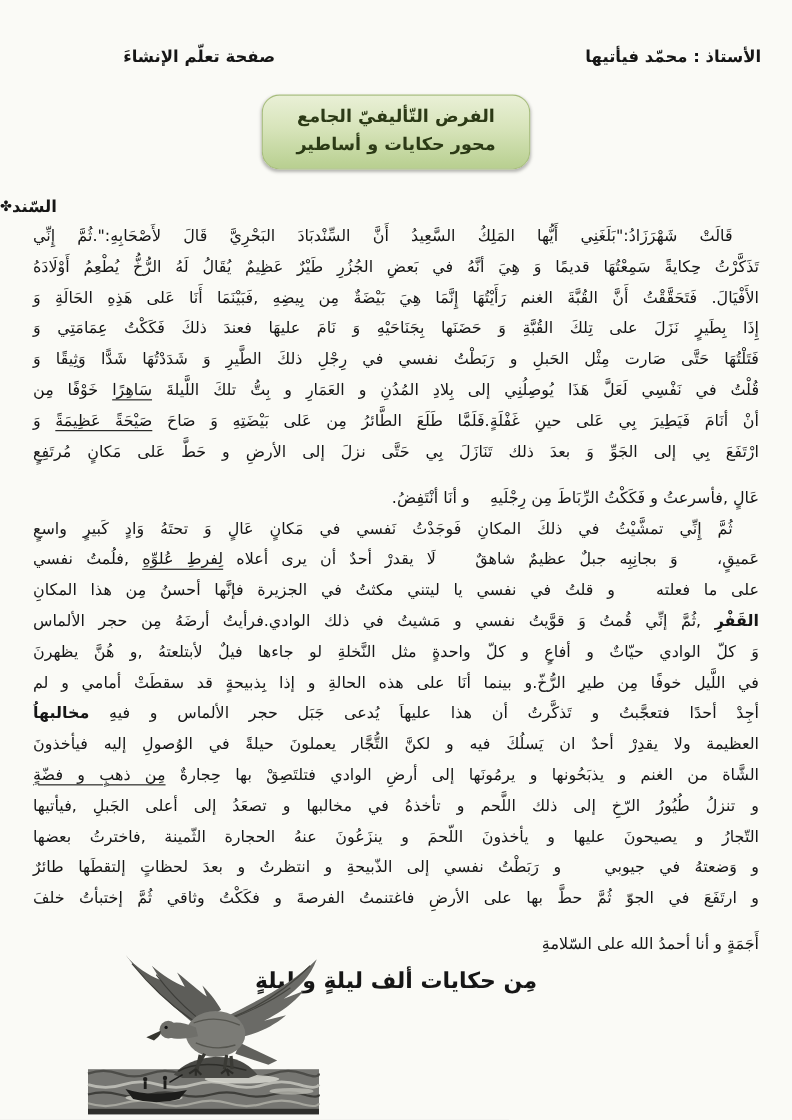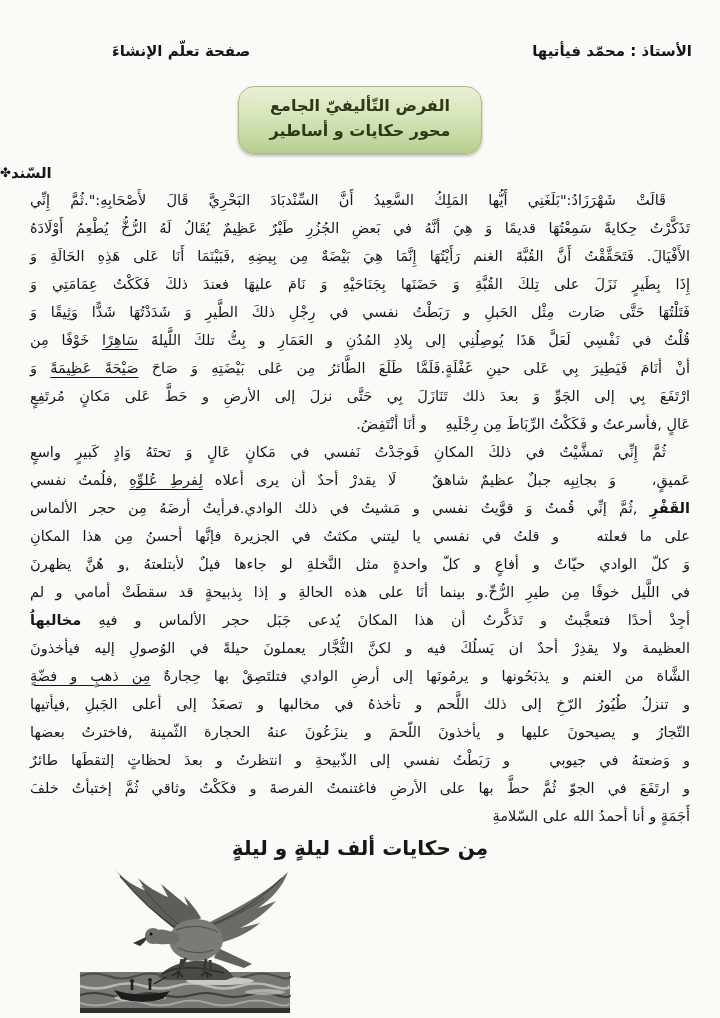--- a/index.html
+++ b/index.html
@@ -9,38 +9,38 @@
     font-family:"DejaVu Sans",sans-serif;
   }
   
   .hdr{
     display:flex;justify-content:space-between;align-items:flex-start;
     padding:42px 28px 0 112px;font-weight:bold;font-size:15px;
   }
   .hdr .t{white-space:nowrap;}
   
   .badge{
-    width:fit-content;margin:26px auto 0;padding:7px 30px 9px;
+    width:fit-content;margin:26px auto 15px;padding:7px 30px 9px;
     border-radius:16px;text-align:center;font-weight:bold;font-size:16px;
     line-height:1.55;color:#2c3a16;
     background:linear-gradient(#e9f0d6 0%,#d7e4ba 45%,#b8cf90 100%);
     border:1px solid #a7bd7d;box-shadow:0 2px 3px rgba(0,0,0,.28);
   }
   
   .section{
     padding:10px 24px 0 0;font-size:15px;font-weight:bold;text-align:left;
   }
   .section .mark{font-size:13px;vertical-align:1px;}
   
   .bodytxt{
     padding:4px 30px 0;font-size:14.5px;line-height:28px;text-align:justify;
   }
   .line{text-align:justify;text-align-last:justify;}
   .line.first{padding-right:24px;}
-  .line.plast{text-align-last:right;}
+  .line.plast{text-align-last:right;margin-top:14px;}
   .u{text-decoration:underline;text-decoration-thickness:1.4px;text-underline-offset:4px;}
   .b{font-weight:bold;}
   
   .source{
     text-align:center;font-weight:bold;font-size:20px;margin-top:6px;
   }
   
   .illus{
     position:absolute;left:50px;bottom:2px;width:340px;height:152px;
   }
@@ -69,25 +69,25 @@
       <div class="line"><span>تَذَكَّرْتُ حِكايةً سَمِعْتُهَا قديمًا وَ هِيَ أنَّهُ في بَعضِ الجُزُرِ طَيْرٌ عَظِيمٌ يُقَالُ لَهُ الرُّخُّ يُطْعِمُ أَوْلَادَهُ</span></div>
       <div class="line"><span>الأَفْيَالَ. فَتَحَقَّقْتُ أَنَّ القُبَّةَ الغنم رَأَيْتُهَا إِنَّمَا هِيَ بَيْضَةٌ مِن بِيضِهِ ,فَبَيْنَمَا أَنَا عَلى هَذِهِ الحَالَةِ وَ</span></div>
       <div class="line"><span>إِذَا بِطَيرٍ نَزَلَ على تِلكَ القُبَّةِ وَ حَضَنَها بِجَنَاحَيْهِ وَ نَامَ عليهَا فعندَ ذلكَ فَكَكْتُ عِمَامَتِي وَ</span></div>
       <div class="line"><span>فَتَلْتُهَا حَتَّى صَارت مِثْل الحَبلِ و رَبَطْتُ نفسي في رِجْلِ ذلكَ الطَّيرِ وَ شَدَدْتُهَا شَدًّا وَثِيقًا وَ</span></div>
       <div class="line"><span>قُلْتُ في نَفْسِي لَعَلَّ هَذَا يُوصِلُنِي إلى بِلادِ المُدُنِ و العَمَارِ و بِتُّ تلكَ اللَّيلةَ </span><span class="u">سَاهِرًا</span><span> خَوْفًا مِن</span></div>
       <div class="line"><span>أنْ أنَامَ فَيَطِيرَ بِي عَلى حينِ غَفْلَةٍ.فَلَمَّا طَلَعَ الطَّائرُ مِن عَلى بَيْضَتِهِ وَ صَاحَ </span><span class="u">صَيْحَةً عَظِيمَةً</span><span> وَ</span></div>
       <div class="line"><span>ارْتَفَعَ بِي إلى الجَوِّ وَ بعدَ ذلك تَنَازَلَ بِي حَتَّى نزلَ إلى الأرضِ و حَطَّ عَلى مَكانٍ مُرتَفِعٍ</span></div>
       <div class="line plast"><span>عَالٍ ,فأسرعتُ و فَكَكْتُ الرِّبَاطَ مِن رِجْلَيهِ&nbsp;&nbsp;&nbsp; و أنَا أنْتَفِضُ.</span></div>
       <div class="line first"><span>ثُمَّ إِنِّي تمشَّيْتُ في ذلكَ المكانِ فَوجَدْتُ نَفسي في مَكانٍ عَالٍ وَ تحتَهُ وَادٍ كَبيرٍ واسعٍ</span></div>
       <div class="line"><span>عَميقٍ،&nbsp;&nbsp; وَ بجانِبِه جبلٌ عظيمٌ شاهقٌ&nbsp;&nbsp; لَا يقدرْ أحدٌ أن يرى أعلاه </span><span class="u">لِفرطِ عُلوِّهِ</span><span> ,فلُمتُ نفسي</span></div>
+      <div class="line"><span>على ما فعلته&nbsp;&nbsp; و قلتُ في نفسي يا ليتني مكثتُ في الجزيرة فإنَّها أحسنُ مِن هذا المكانِ</span></div>
       <div class="line"><span class="b">القَفْرِ</span><span> ,ثُمَّ إنِّي قُمتُ وَ قوَّيتُ نفسي و مَشيتُ في ذلك الوادي.فرأيتُ أرضَهُ مِن حجر الألماس</span></div>
-      <div class="line"><span>على ما فعلته&nbsp;&nbsp; و قلتُ في نفسي يا ليتني مكثتُ في الجزيرة فإنَّها أحسنُ مِن هذا المكانِ</span></div>
       <div class="line"><span>وَ كلّ الوادي حيّاتٌ و أفاعٍ و كلّ واحدةٍ مثل النَّخلةِ لو جاءها فيلٌ لأبتلعتهُ ,و هُنَّ يظهرنَ</span></div>
       <div class="line"><span>في اللَّيل خوفًا مِن طيرِ الرُّخّ.و بينما أنَا على هذه الحالةِ و إذا بِذبيحةٍ قد سقطَتْ أمامي و لم</span></div>
-      <div class="line"><span>أجِدْ أحدًا فتعجَّبتُ و تَذكَّرتُ أن هذا المكانَ يُدعى جَبَل حجر الألماس و فيهِ </span><span class="b">مخالبهاُ</span></div>
+      <div class="line"><span>أجِدْ أحدًا فتعجَّبتُ و تَذكَّرتُ أن هذا عليهاَ يُدعى جَبَل حجر الألماس و فيهِ </span><span class="b">مخالبهاُ</span></div>
       <div class="line"><span>العظيمة ولا يقدِرْ أحدٌ ان يَسلُكَ فيه و لكنَّ التُّجَّار يعملونَ حيلةً في الوُصولِ إليه فيأخذونَ</span></div>
       <div class="line"><span>الشَّاة من الغنم و يذبَحُونها و يرمُونَها إلى أرضِ الوادي فتلتَصِقْ بها حِجارةٌ </span><span class="u">مِن ذهبٍ و فضّةٍ</span></div>
       <div class="line"><span>و تنزلُ طُيُورُ الرّخِ إلى ذلك اللَّحم و تأخذهُ في مخالبها و تصعَدُ إلى أعلى الجَبلِ ,فيأتيها</span></div>
       <div class="line"><span>التّجارُ و يصيحونَ عليها و يأخذونَ اللّحمَ و ينزَعُونَ عنهُ الحجارة الثّمينة ,فاخترتُ بعضها</span></div>
       <div class="line"><span>و وَضعتهُ في جيوبي&nbsp;&nbsp; و رَبَطْتُ نفسي إلى الذّبيحةِ و انتظرتُ و بعدَ لحظاتٍ إلتقطَها طائرٌ</span></div>
       <div class="line"><span>و ارتَفَعَ في الجوّ ثُمَّ حطَّ بها على الأرضِ فاغتنمتُ الفرصةَ و فكَكْتُ وثاقي ثُمَّ إختبأتُ خلفَ</span></div>
       <div class="line plast"><span>أَجَمَةٍ و أنا أحمدُ الله على السّلامةِ</span></div>
     </div>
 
   <div class="source">مِن حكايات ألف ليلةٍ و ليلةٍ</div>

